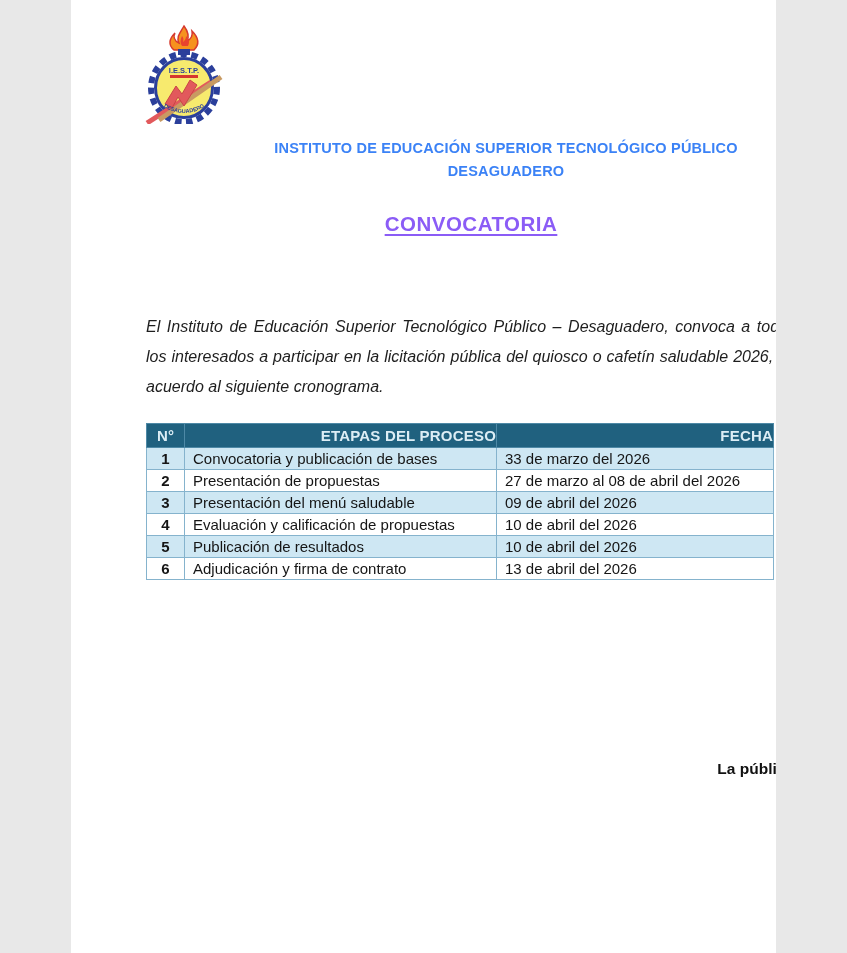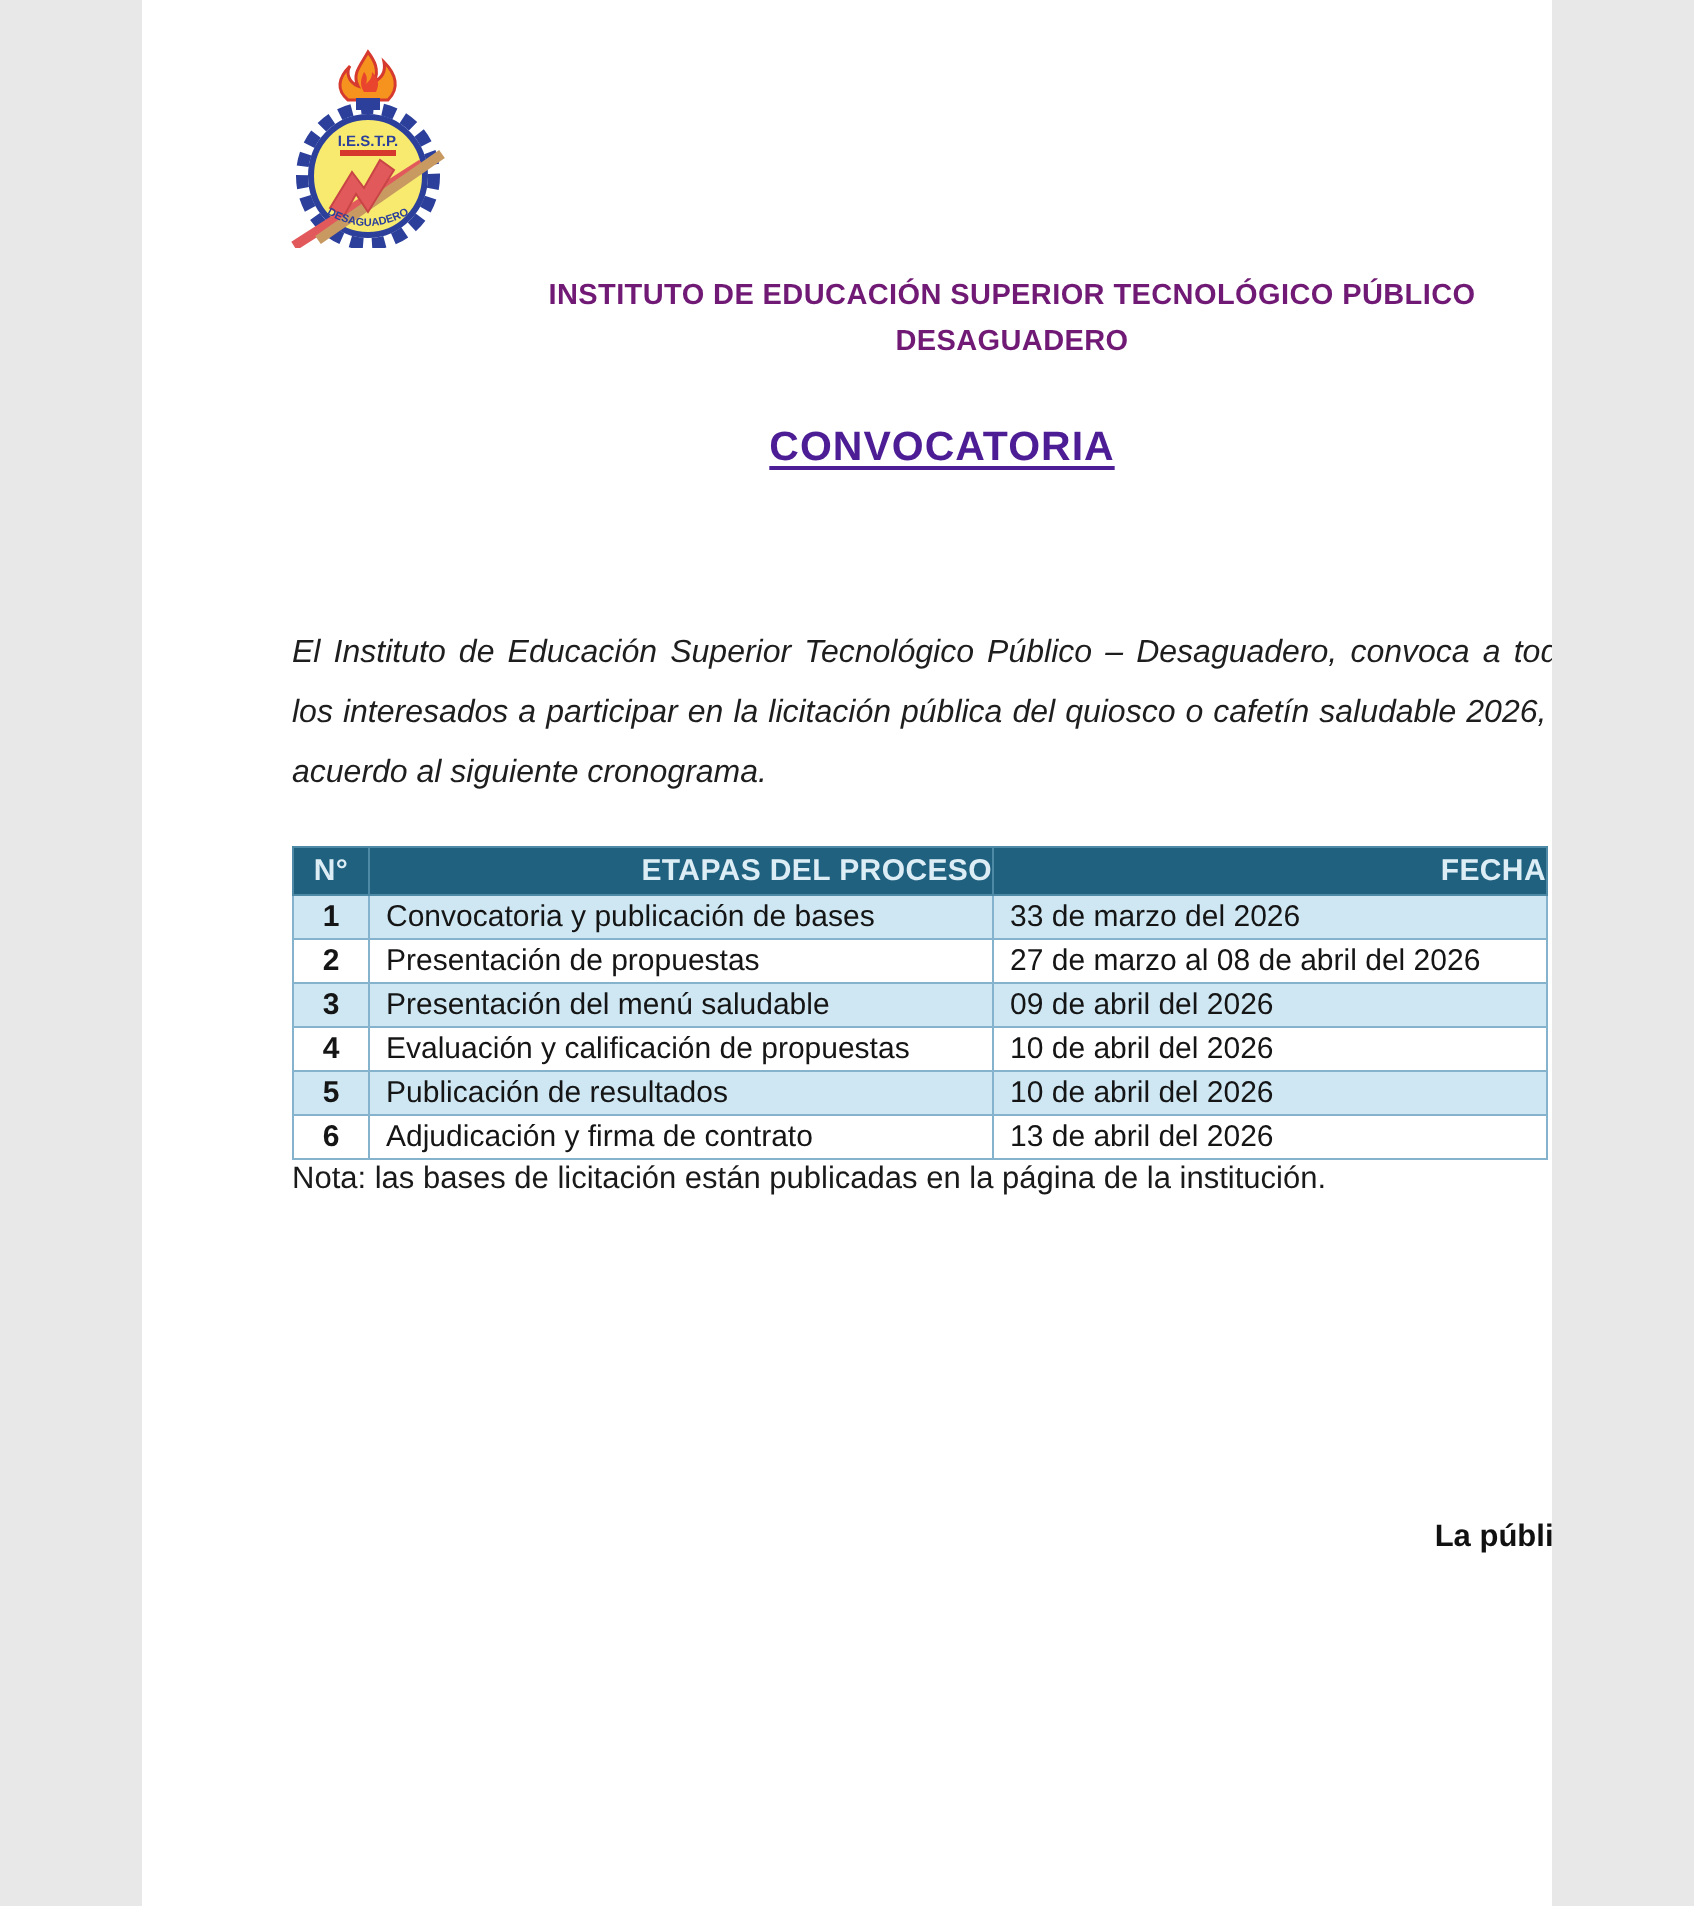--- a/index.html
+++ b/index.html
@@ -9,25 +9,25 @@
     background:#ffffff;
     font-family:"Liberation Sans",sans-serif;
     color:#1c1c1c;
     overflow:hidden;
     margin:0 auto;
   }
   .logo{position:absolute;left:68px;top:24px;width:90px;height:100px;}
   .title-block{
     position:absolute;left:110px;top:137px;width:650px;
     text-align:center;font-weight:bold;font-size:14.5px;line-height:23px;
-    color:#701a75;letter-spacing:0.2px;
+    color:#3b82f6;letter-spacing:0.2px;
   }
   .doc-title{
     position:absolute;left:75px;top:212px;width:650px;
-    text-align:center;font-weight:bold;font-size:20.5px;color:#4c1d95;
+    text-align:center;font-weight:bold;font-size:20.5px;color:#8b5cf6;
   }
   .doc-title span{
     text-decoration:underline;
     text-decoration-thickness:2px;
     text-underline-offset:3px;
     letter-spacing:0.5px;
   }
   .intro{
     position:absolute;left:75px;top:296px;width:650px;
     font-size:16px;line-height:30px;text-align:justify;color:#1e1e1e;font-style:italic;
@@ -146,17 +146,16 @@
         <td>10 de abril del 2026</td>
       </tr>
       <tr>
         <td class="num">6</td>
         <td>Adjudicación y firma de contrato</td>
         <td>13  de abril del 2026</td>
       </tr>
     </tbody>
   </table>
 
-  <div class="note-line nota">Nota: las bases de licitación están publicadas en  la página de la institución.</div>
 
   <div class="signature">La pública</div>
 
 </div>
 
 </body></html>

